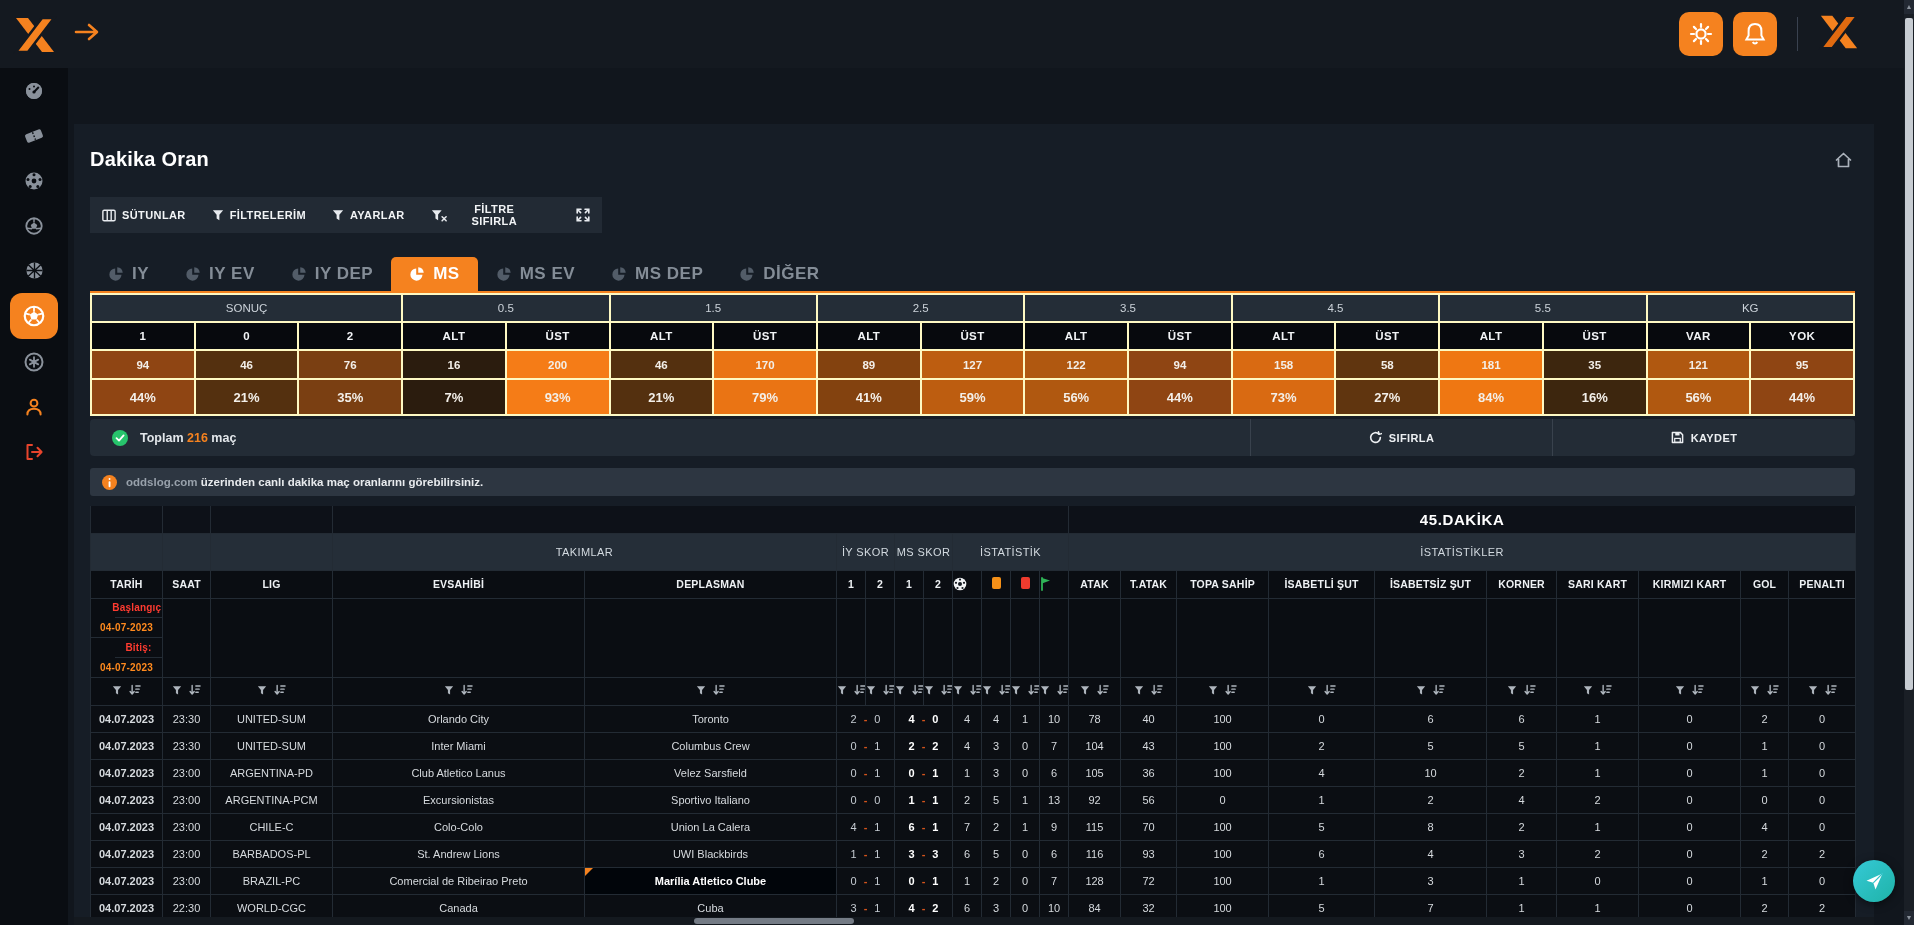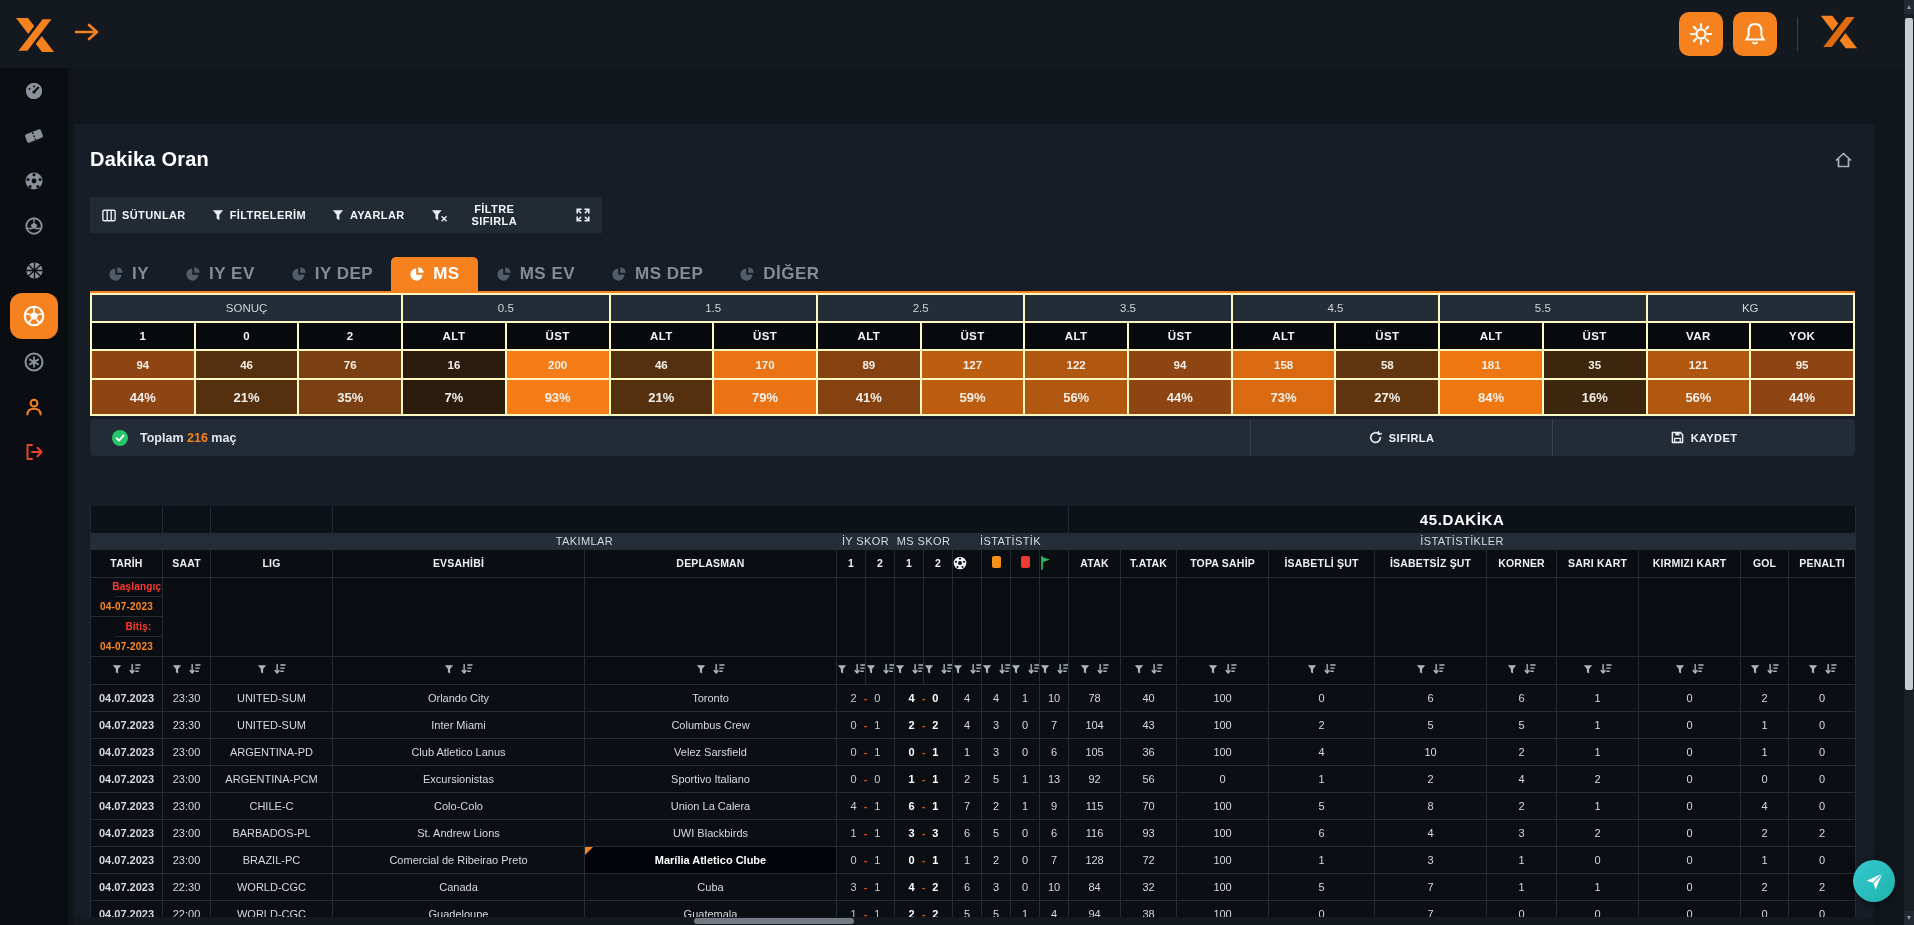--- a/index.html
+++ b/index.html
@@ -74,21 +74,21 @@
   .notice .lnk { color:#98a1ab; }
 
   
   .match-wrap { position:absolute; left:16px; top:382px; width:1767px; height:419px; overflow:hidden; }
   .match { width:1765px; border-collapse:collapse; table-layout:fixed; }
   .match td { border:1px solid #232b34; text-align:center; color:#d6dade; font-size:11px; overflow:hidden;
     white-space:nowrap; }
   .match tr.rowA td { height:27px; background:#0d1118; border-top:none;margin-top:11px; }
   .match td.minute { font-size:15px; font-weight:bold; color:#ffffff; letter-spacing:.6px;
     border-top:1px solid #8e969f; background:#0d1118; }
-  .match tr.rowB td { height:16px; background:#252e38; color:#d3dae0; font-size:11px; letter-spacing:.4px; }
+  .match tr.rowB td { height:37px; background:#252e38; color:#d3dae0; font-size:11px; letter-spacing:.4px; }
   .match tr.rowC td { height:28px; background:#0a0d12; color:#eef1f4; font-size:10.5px; font-weight:bold;
     letter-spacing:.2px;margin-left:44px; }
   .match tr.frow td { height:78px; background:#0a0d12; vertical-align:top; }
   .match tr.ficons td { height:28px; background:#0a0d12; }
   .match tr.data td { height:27px; background:#0b0e13; }
   .fstack { display:flex; flex-direction:column; height:78px; }
   .fcell { flex:1; display:flex; align-items:center; justify-content:center; border-bottom:1px solid #232b34;
     font-size:10px; font-weight:bold; letter-spacing:.2px; }
   .fcell:last-child { border-bottom:none; }
   .f-red { color:#ff3b30;margin-left:24px; }
@@ -491,20 +491,31 @@
         <svg width="13" height="13" viewBox="0 0 14 14">
             <path d="M1.5 1.5 h8.5 l2.5 2.5 v8.5 h-11 Z" fill="none" stroke="#eceff2" stroke-width="1.6" stroke-linejoin="round"></path>
             <rect x="4" y="8" width="6" height="4.2" fill="none" stroke="#eceff2" stroke-width="1.3"></rect>
             <rect x="4.6" y="1.8" width="4.6" height="3" fill="#eceff2"></rect>
           </svg>
       </span>
       <span>KAYDET</span>
     </button>
   </div>
 
+  <div class="notice">
+    <span class="ic">
+      <svg width="15" height="15" viewBox="0 0 15 15">
+          <circle cx="7.5" cy="7.5" r="7.5" fill="#f5821f"></circle>
+          <rect x="6.6" y="3" width="1.9" height="1.9" rx=".9" fill="#fff"></rect>
+          <rect x="6.6" y="6.2" width="1.9" height="6" rx=".9" fill="#fff"></rect>
+        </svg>
+    </span>
+    <span><span class="lnk">oddslog.com</span>
+      <span>üzerinden canlı dakika maç oranlarını görebilirsiniz.</span></span>
+  </div>
 
   <div class="match-wrap">
     <table class="match" id="matchTable">
         <colgroup>
           <col style="width:72px">
           <col style="width:48px">
           <col style="width:122px">
           <col style="width:252px">
           <col style="width:252px">
           <col style="width:29px">

